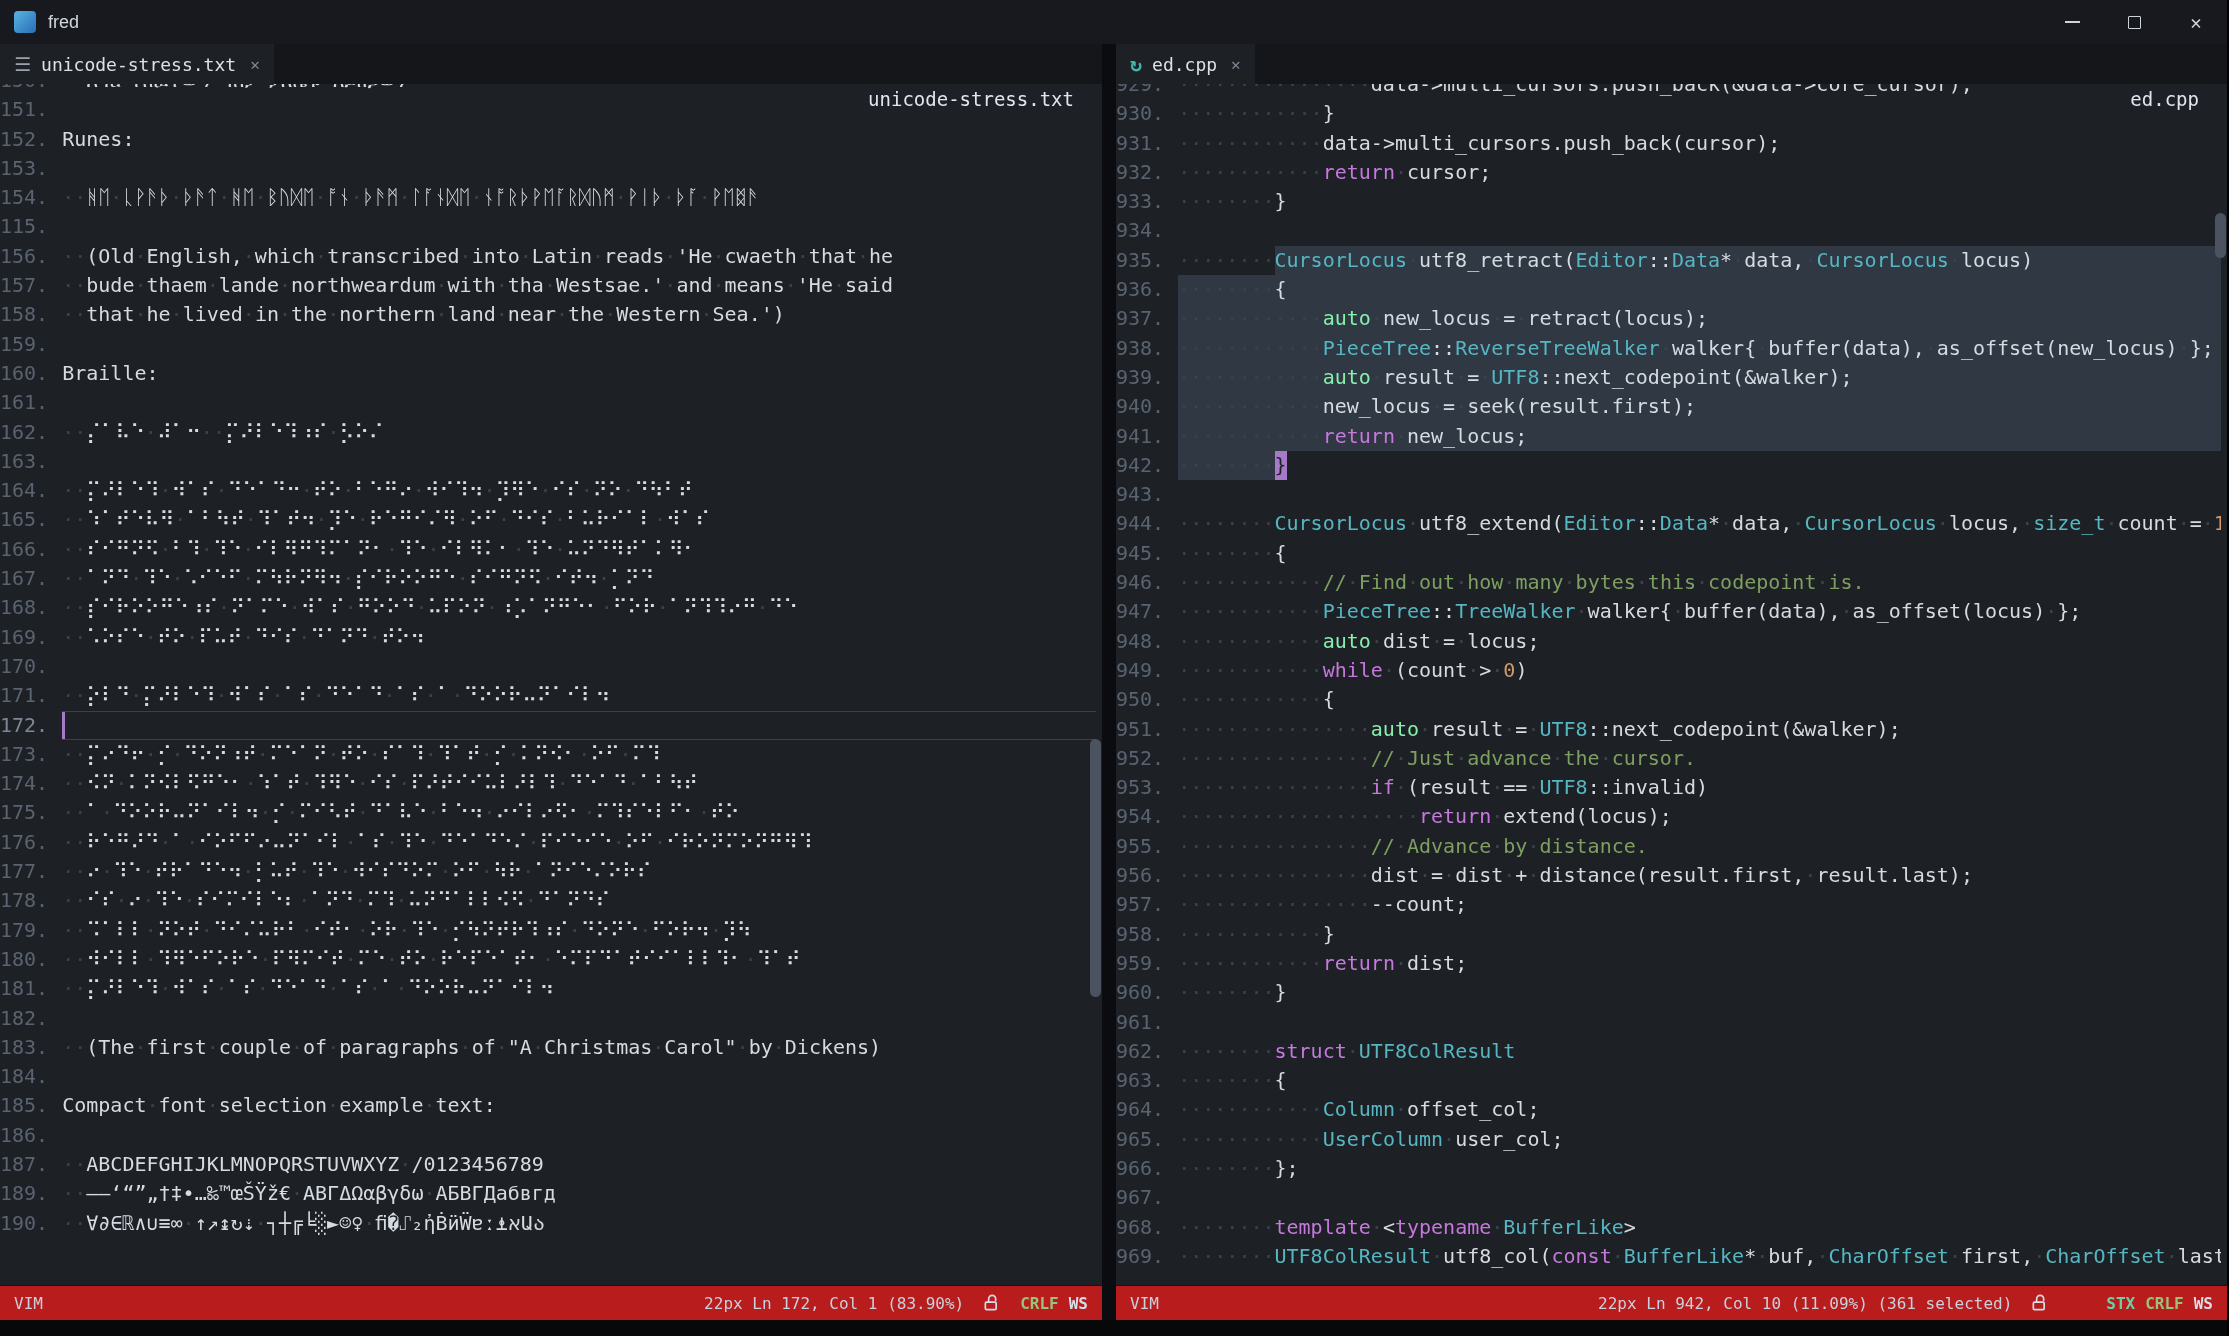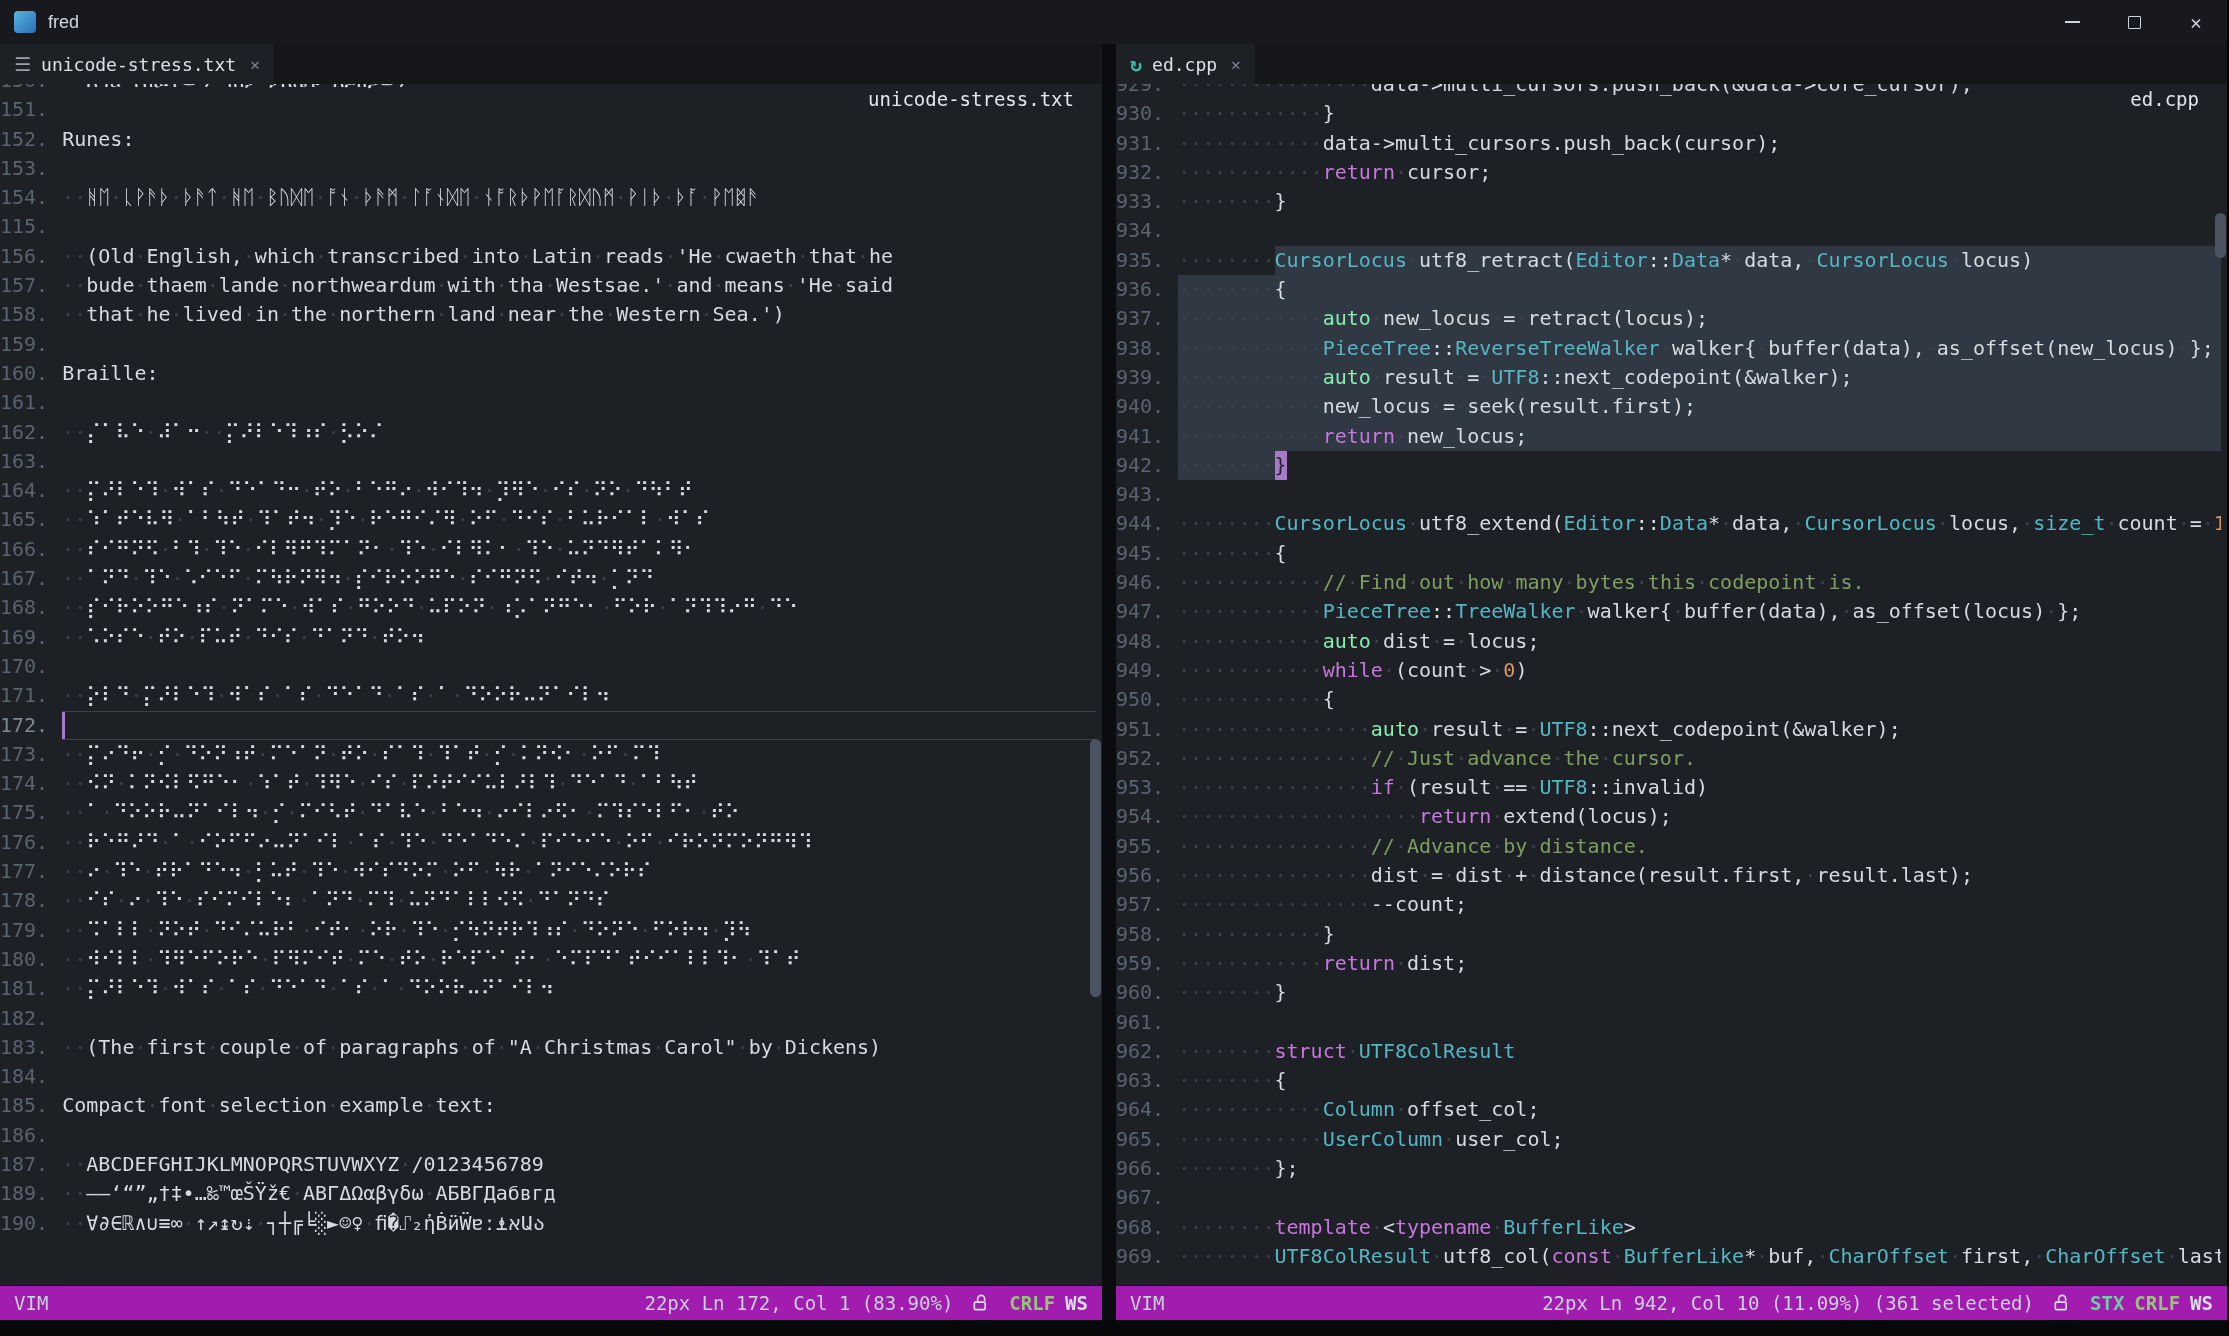--- a/index.html
+++ b/index.html
@@ -49,22 +49,22 @@
   .tk-cm{color:#7f9f60}.tk-nu{color:#d19a66}
   .ws{color:#3b424e;}
 
   .fileoverlay{position:absolute;top:3px;right:20px;font-size:19px;color:#e2e6ec;
                background:rgba(29,33,38,.92);padding:1px 8px;z-index:5;}
 
   .scrollbar{position:absolute;top:0;bottom:0;right:1px;width:11px;z-index:6;}
   .thumb{position:absolute;left:0;right:0;background:#4c5360;border-radius:6px;}
 
   
-  .statusbar{height:35px;background:#a21caf;border-top:1px solid #12151a;display:flex;align-items:center;
-             padding:0 14px;font-size:19px;color:#c9d1dc;flex:0 0 auto;}
+  .statusbar{height:35px;background:#b91c1c;border-top:1px solid #12151a;display:flex;align-items:center;
+             padding:0 14px;font-size:16px;color:#c9d1dc;flex:0 0 auto;}
   .statusright{margin-left:auto;display:flex;align-items:center;gap:18px;}
   .flags{display:flex;align-items:flex-end;gap:10px;}
   .flag{font-weight:bold;}
   .lockicon{display:flex;align-items:center;}
 
   .bottomstrip{height:16px;background:#060809;flex:0 0 auto;}
 </style>
 </head>
 <body>
 
@@ -225,21 +225,21 @@
         <span class="mode">VIM</span>
         <span class="statusright">
           <span class="info">22px Ln 942, Col 10 (11.09%) (361 selected)</span>
           <span class="lockicon">
             <svg width="20" height="20" viewBox="0 0 24 24" fill="none" stroke="#d8dee9" stroke-width="2" stroke-linecap="round">
               <rect x="4" y="11" width="13" height="9" rx="1.5"></rect>
               <path d="M8 11 V7 a4.2 4.2 0 0 1 8.4 0 V9"></path>
             </svg>
           </span>
           <span class="flags">
-              <span class="flag" style="color: rgb(108, 207, 164);">STX</span>
+              <span class="flag" style="color: rgb(108, 207, 164); margin-left: 38px;">STX</span>
               <span class="flag" style="color: rgb(152, 195, 121);">CRLF</span>
               <span class="flag" style="color: rgb(216, 222, 233);">WS</span>
             </span>
         </span>
       </div>
     </div>
 
   </div>
 
   <div class="bottomstrip"></div>

